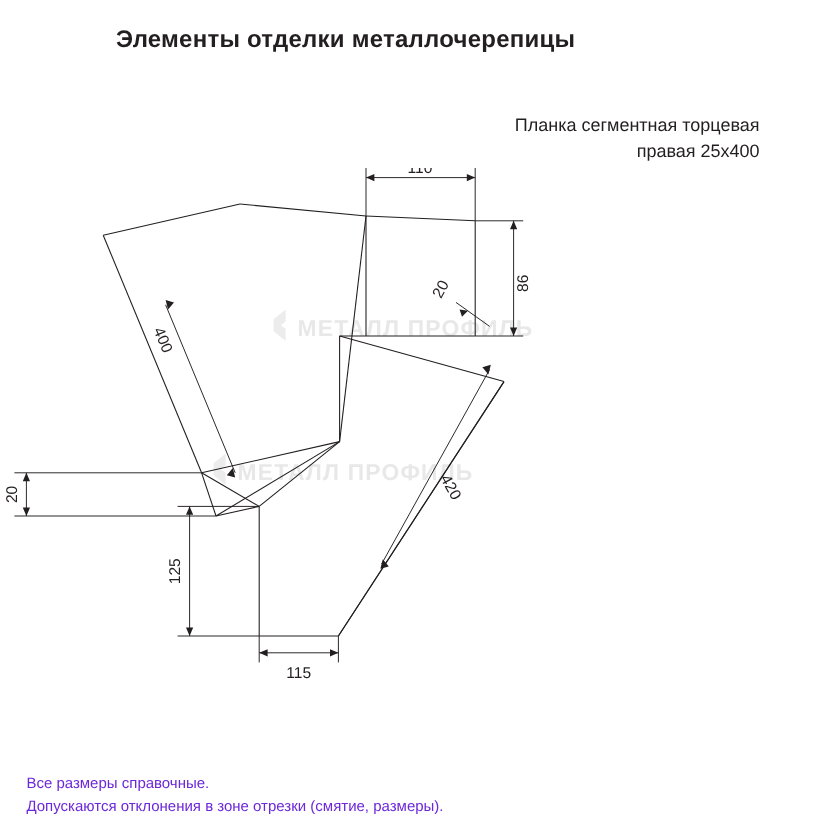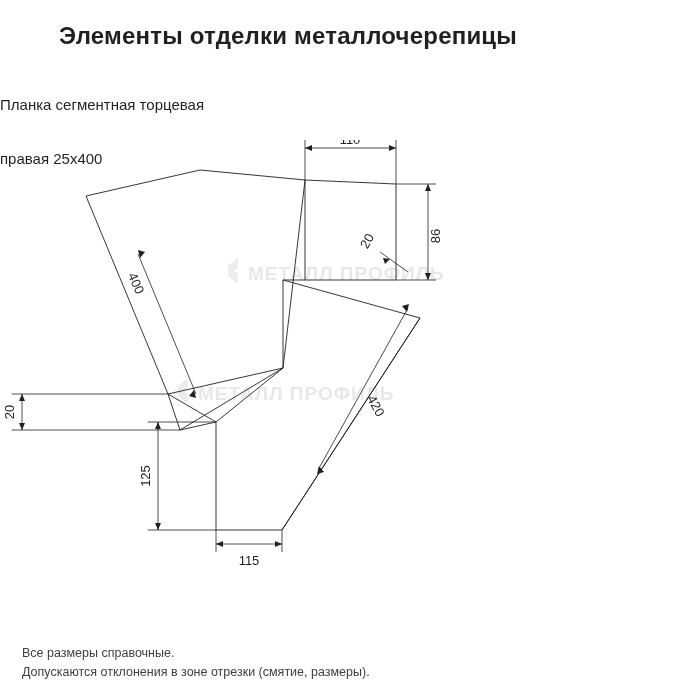--- a/index.html
+++ b/index.html
@@ -18,52 +18,51 @@
   .page {
     position: absolute;
     inset: 0;
   }
   .title {
     position: absolute;
     top: 22px;
     left: 0;
     width: 576px;
     text-align: center;
-    font-size: 24px;
+    font-size: 20px;
     font-weight: bold;
     letter-spacing: 0.2px;
   }
   .subtitle {
     position: absolute;
     top: 94px;
     left: 0;
     width: 633px;
-    text-align: left;
+    text-align: right;
     font-size: 15px;
     line-height: 22px;
     font-weight: normal;
   }
   .subtitle .line2 {
     display: block;
-    margin-top: 32px;
   }
   .drawing {
     position: absolute;
     top: 140px;
     left: 0;
     width: 700px;
     height: 450px;
   }
   .footer {
     position: absolute;
     left: 22px;
     bottom: 18px;
     font-size: 12.5px;
     line-height: 19px;
-    color: #404040;
+    color: #6d28d9;
   }
   .footer div {
     white-space: nowrap;
   }
   svg {
     display: block;
   }
   .dim-text {
     font-family: "Liberation Sans", sans-serif;
     font-size: 13px;

